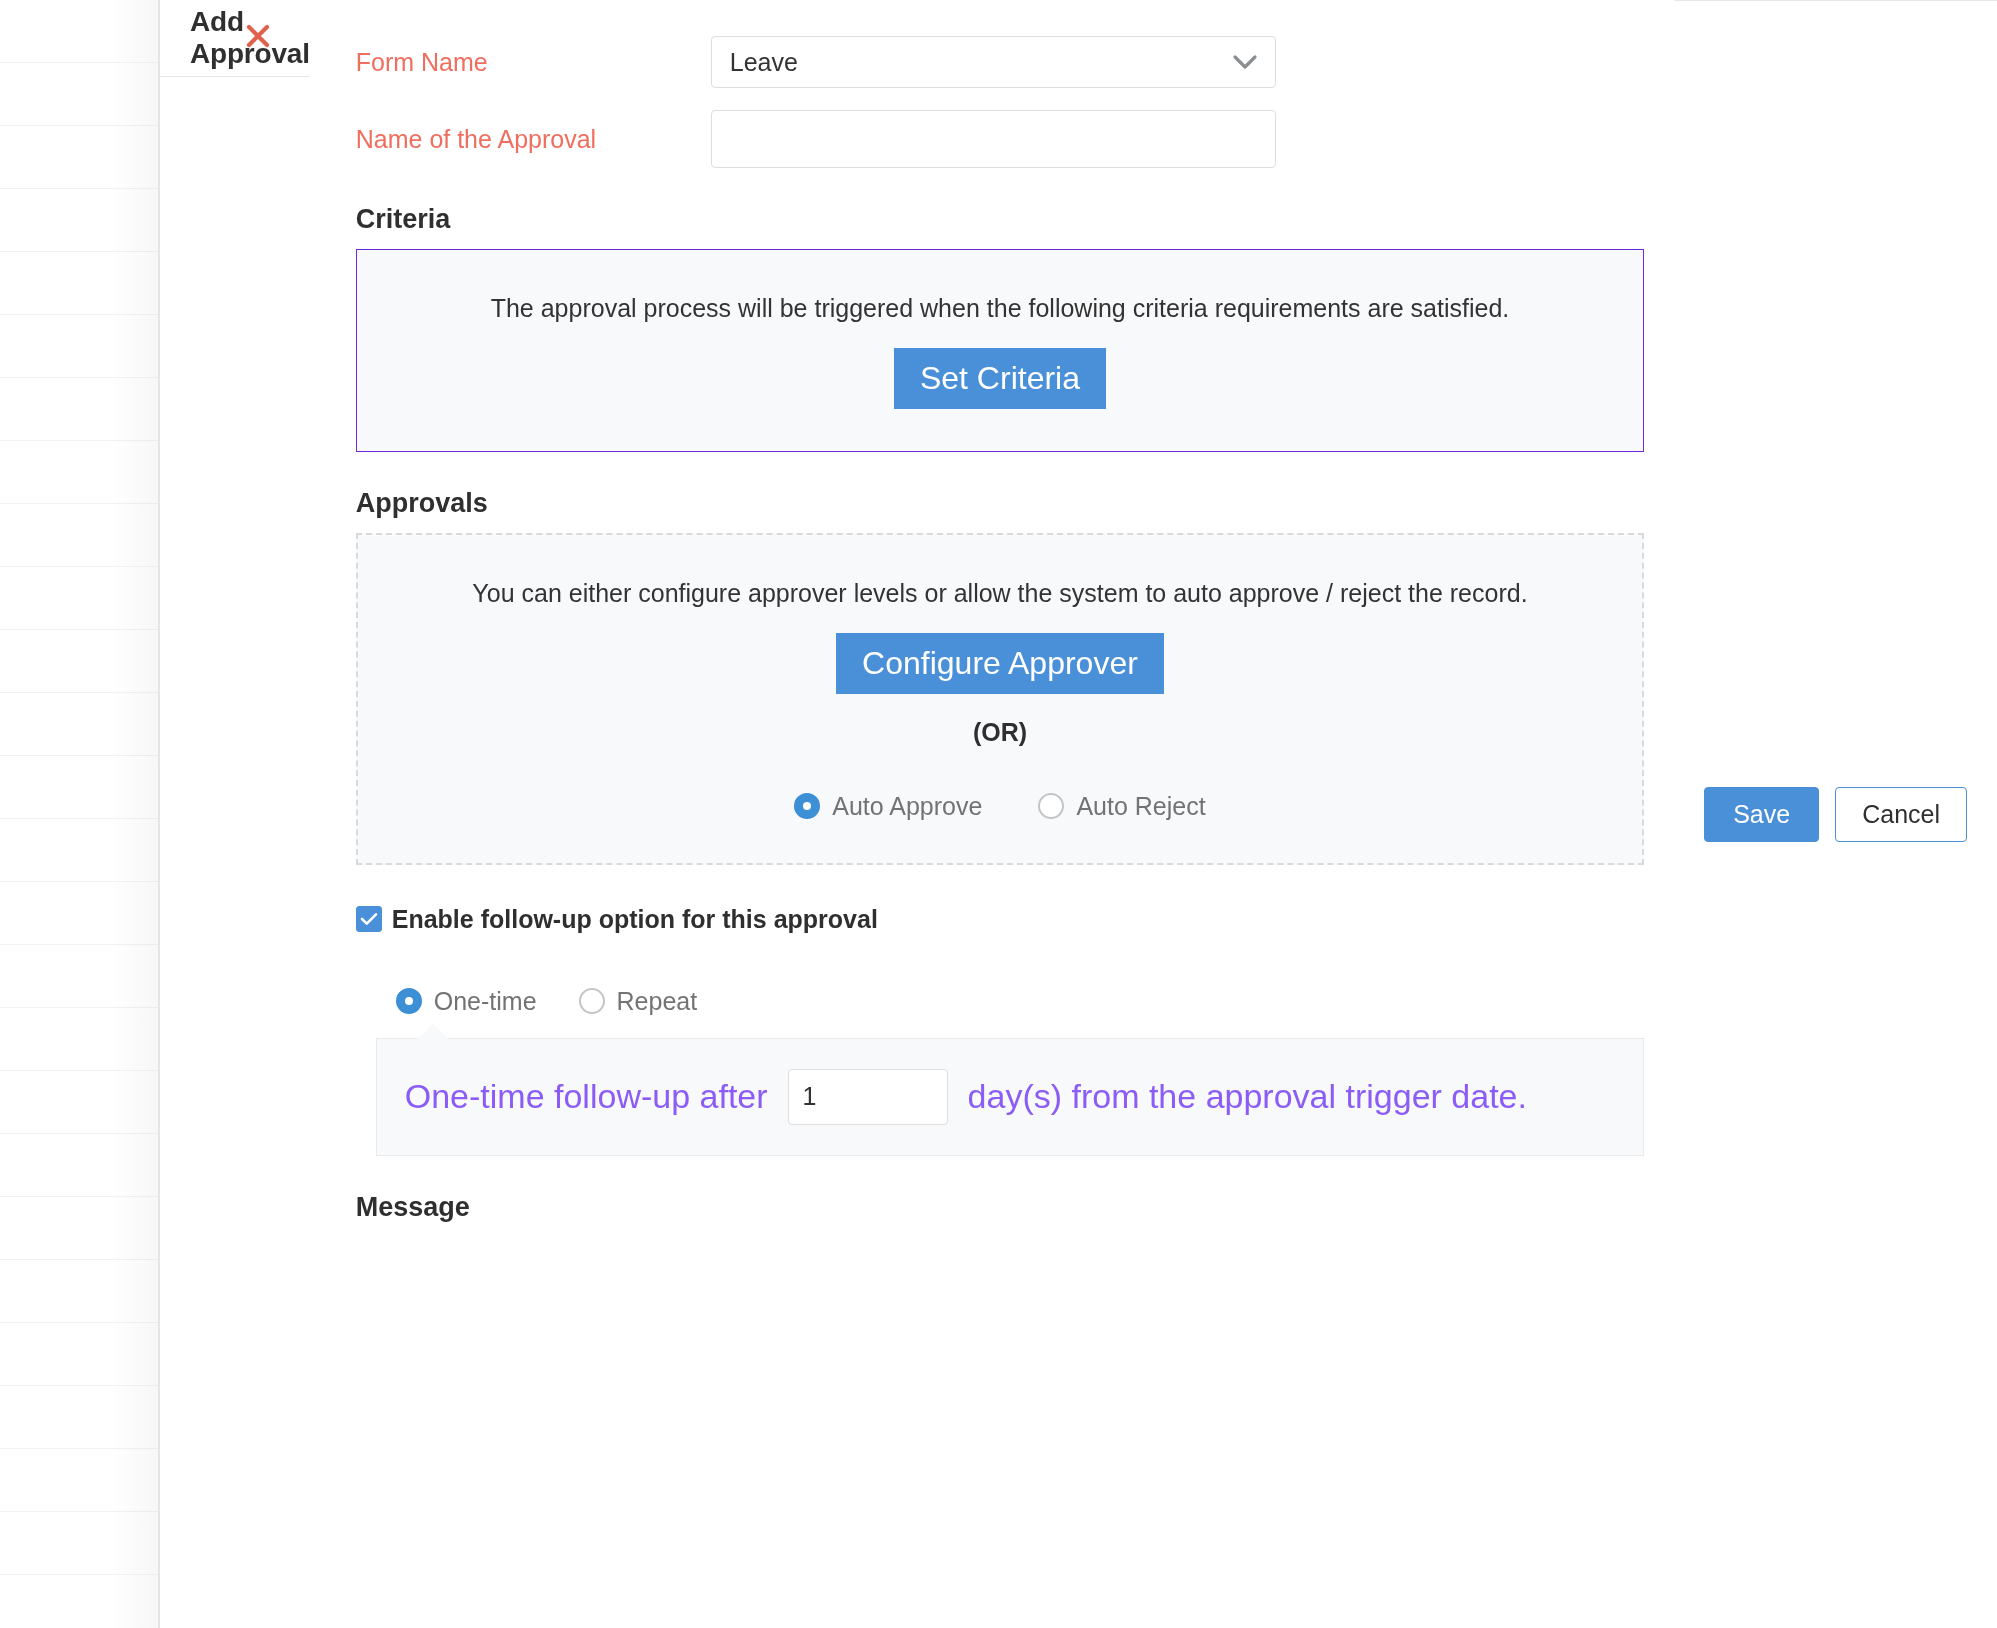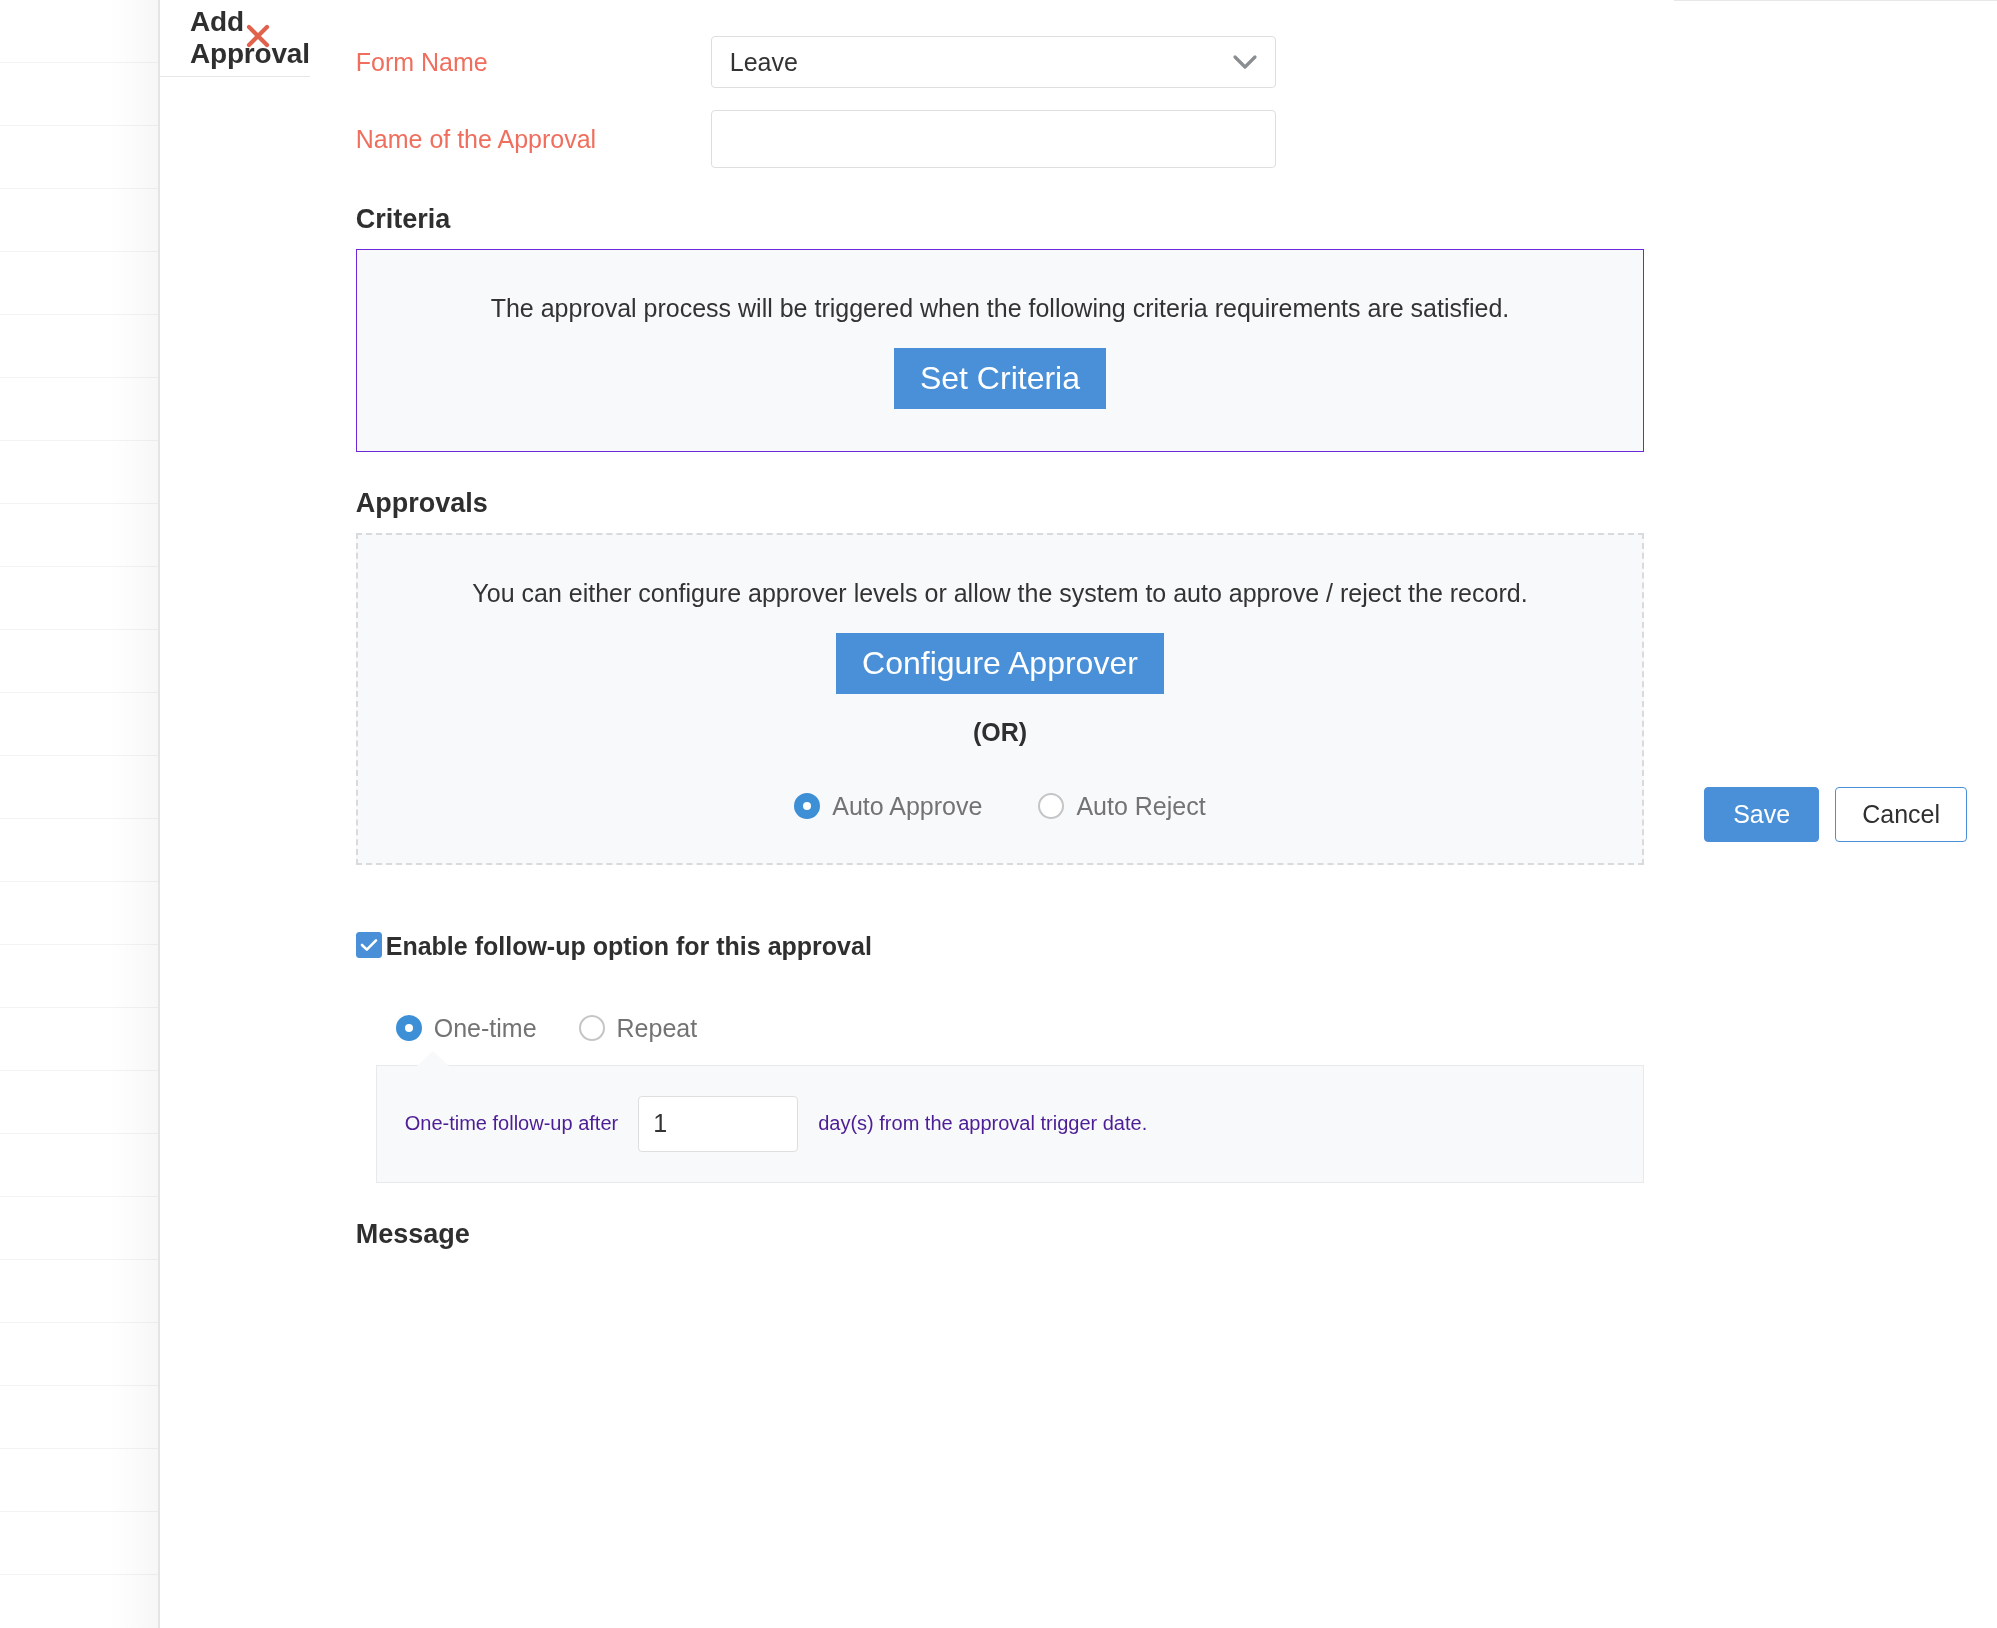--- a/index.html
+++ b/index.html
@@ -220,26 +220,26 @@
     border: 1px solid #4a90d9;
     display: flex;
     align-items: center;
     justify-content: center;
   }
 
   
   #followup-block { margin-top: 40px; }
   #followup-check {
     display: inline-flex;
-    gap: 4px;
+    align-items: center;
+    gap: 10px;
     font-size: 25px;
     font-weight: bold;
     color: #2f2f2f;
     cursor: pointer;
-    margin-top: 27px;
   }
   #followup-radios {
     display: flex;
     align-items: center;
     gap: 42px;
     margin: 22px 0 0 40px;
   }
   #followup-panel {
     position: relative;
     margin: 22px 0 0 20px;
@@ -261,21 +261,21 @@
   #followup-caret::before {
     content: "";
     position: absolute;
     left: -17px; top: -1px;
     width: 0; height: 0;
     border-left: 17px solid transparent;
     border-right: 17px solid transparent;
     border-bottom: 16px solid #e8e9ea;
     z-index: -1;
   }
-  .fu-text { font-size: 20px; color: #4c1d95; text-align: right; }
+  .fu-text { font-size: 34px; color: #8b5cf6; text-align: right; }
   #fu-days {
     width: 160px; height: 56px;
     border: 1px solid #dedede;
     border-radius: 4px;
     background: #fff;
     font-size: 25px;
     color: #333;
     padding: 0 14px;
     outline: none;
     font-family: "Liberation Sans", sans-serif;

